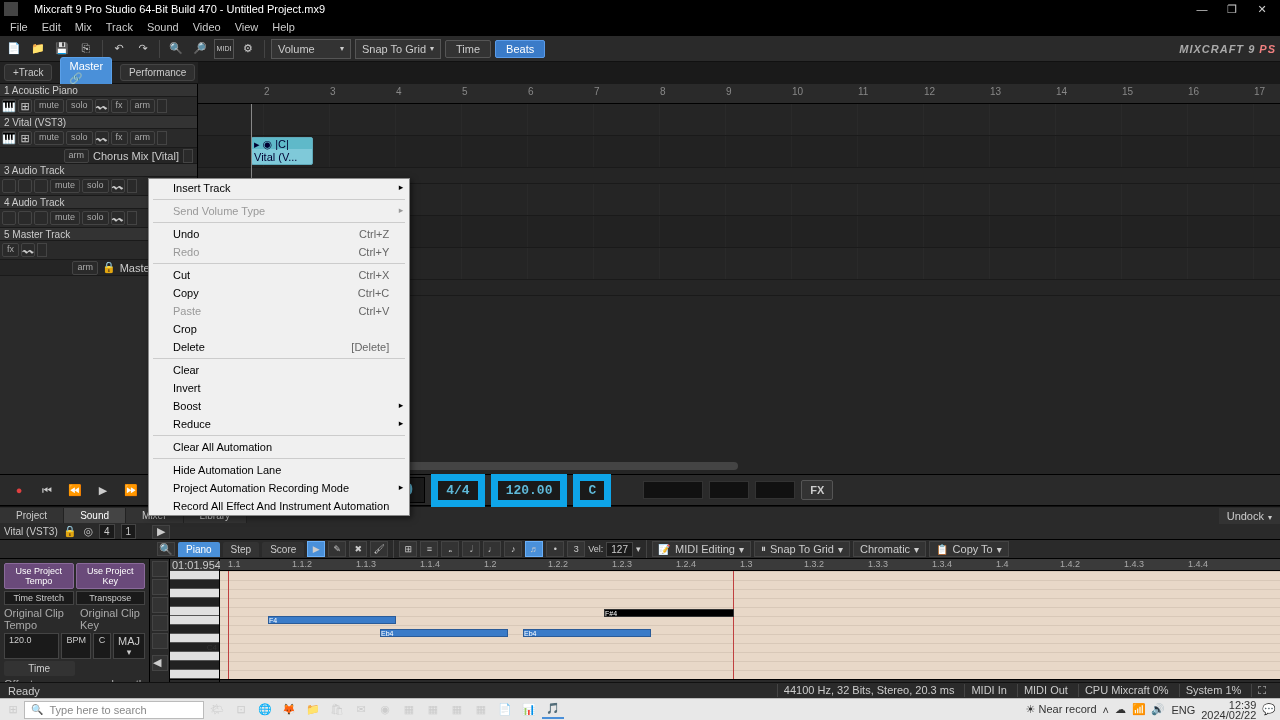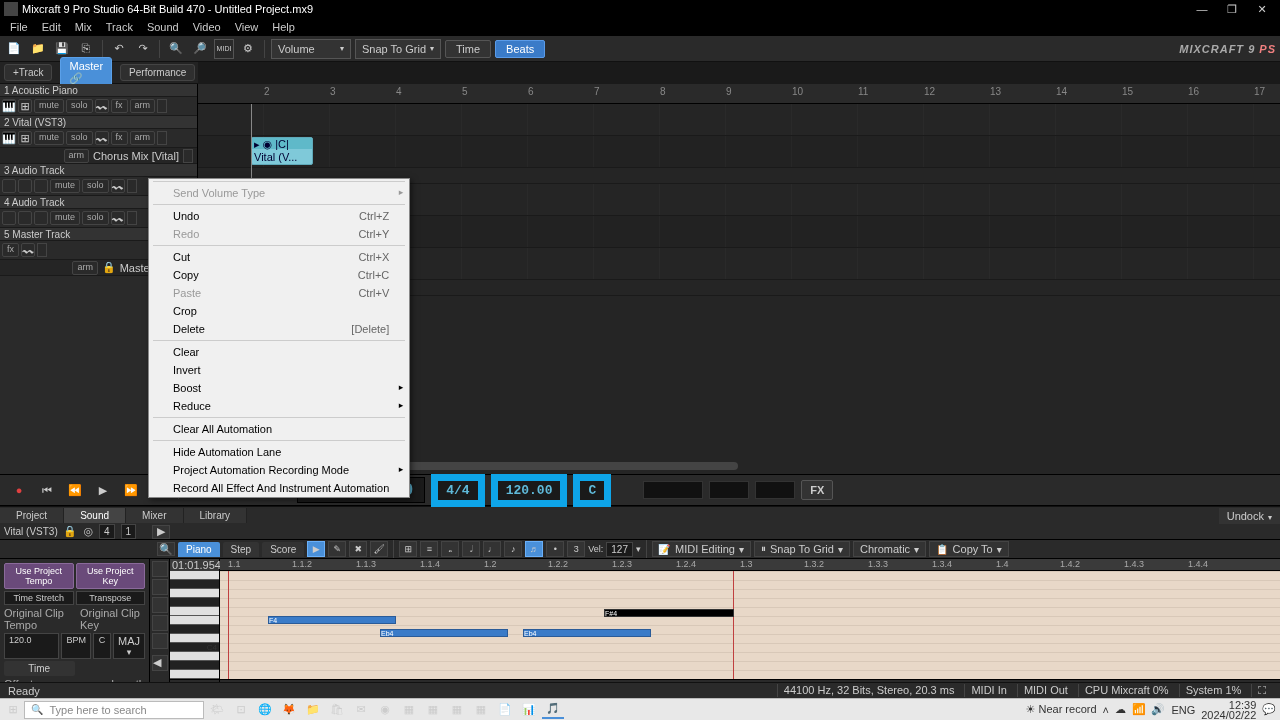--- a/index.html
+++ b/index.html
@@ -1,20 +1,20 @@
 <!DOCTYPE html>
 <html><head>
 <meta charset="utf-8">
 <style>
 * { margin: 0; padding: 0; box-sizing: border-box; font-family: 'Segoe UI', Tahoma, sans-serif; font-size: 11px; }
 body { background: #1a1a1a; color: #ccc; overflow: hidden; width: 1280px; height: 720px; position: relative; }
 
 
 .titlebar { background: #000; height: 18px; display: flex; align-items: center; padding: 0 4px; justify-content: space-between; }
-.titlebar-left { display: flex; align-items: center; gap: 4px; }
+.titlebar-left { display: flex; align-items: center; gap: 16px; }
 .app-icon { width: 14px; height: 14px; background: #444; }
 .titlebar-title { color: #fff; font-size: 11px; }
 .window-controls { display: flex; gap: 2px; }
 .win-btn { width: 28px; height: 16px; display: flex; align-items: center; justify-content: center; color: #ccc; cursor: pointer; }
 
 
 .menubar { background: #000; height: 18px; display: flex; align-items: center; padding: 0 4px; gap: 2px; }
 .menu-item { color: #ccc; padding: 2px 6px; cursor: pointer; }
 
 
@@ -303,20 +303,23 @@
       <div class="automation-track-lane"></div>
       <div style="position:absolute;left:53px;top:0;bottom:0;width:1px;background:#888;"></div>
     </div>
     <div style="position:absolute;bottom:2px;left:0;right:0;height:10px;">
       <div style="position:absolute;left:0;width:540px;height:8px;background:#444;border-radius:4px;"></div>
     </div>
   </div>
 </div>
 
 <div class="context-menu" id="ctxmenu" style="left:148px;top:178px;">
+    <div class="ctx-item has-sub">
+      <span>Insert Track</span>
+    </div>
     <div class="ctx-sep"></div>
     <div class="ctx-item disabled has-sub">
       <span>Send Volume Type</span>
     </div>
     <div class="ctx-sep"></div>
     <div class="ctx-item">
       <span>Undo</span>
       <span class="ctx-shortcut">Ctrl+Z</span>
     </div>
     <div class="ctx-item disabled">

